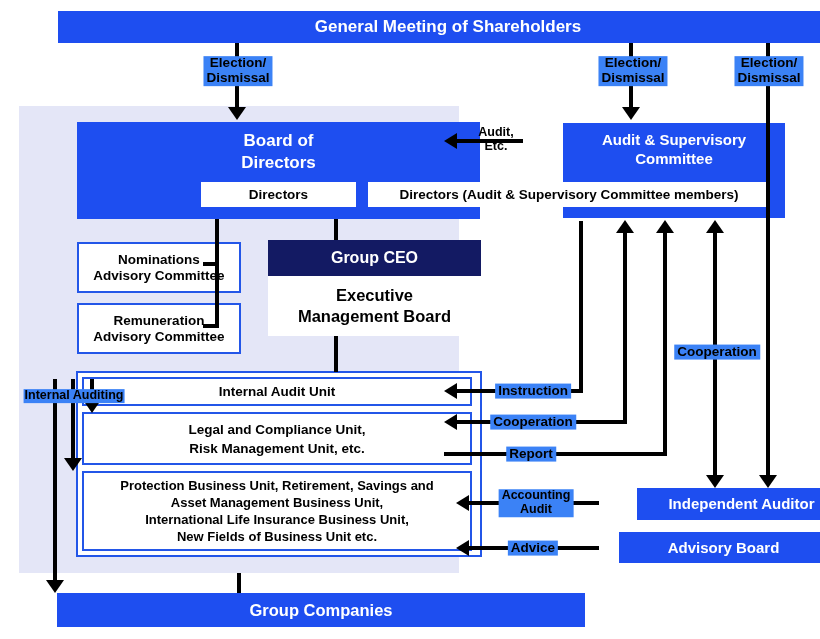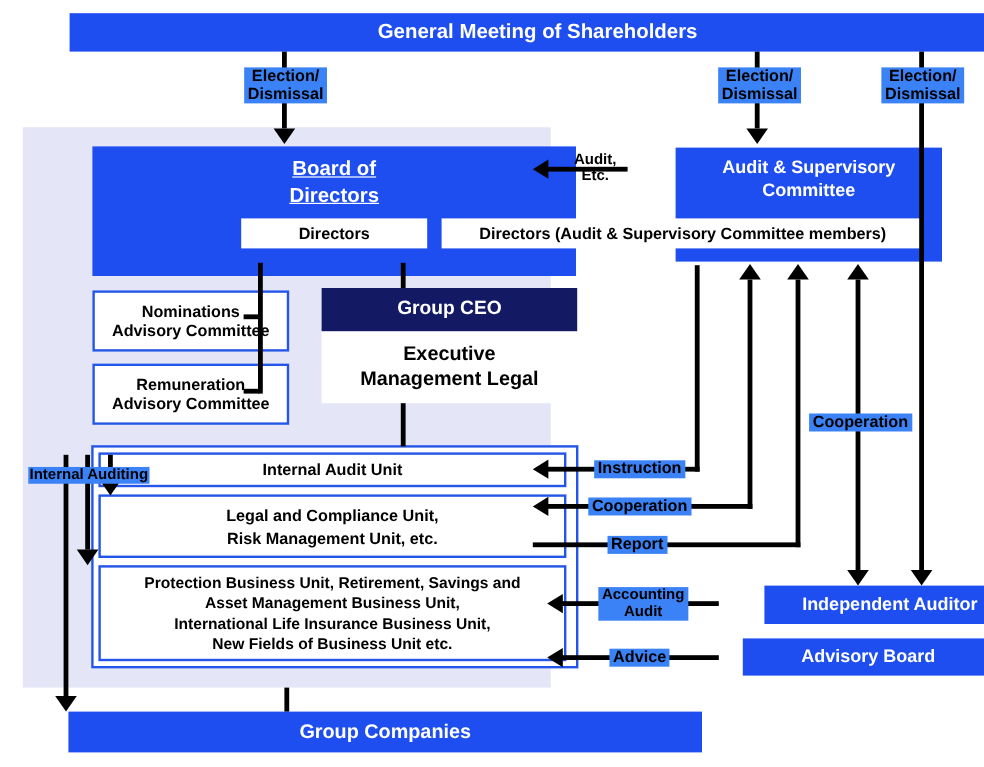--- a/index.html
+++ b/index.html
@@ -82,21 +82,21 @@
 
   <div class="abs line" style="left:467px; top:546px; width:132px; height:4px;"></div>
   <div class="arr arr-left" style="left:456px; top:540px;"></div>
 
   <div class="abs line" style="left:237px; top:573px; width:4px; height:20px;"></div>
 
   <div class="abs bluebox boxlayer" style="left:20px; top:11px; width:780px; height:32px; font-size:17px; line-height:32px;">
     <span>General Meeting of Shareholders</span>
   </div>
 
-  <div class="abs bluebox boxlayer" style="left:39px; top:122px; width:403px; height:108px;text-decoration:underline;">
+  <div class="abs bluebox boxlayer" style="left:39px; top:122px; width:403px; height:97px;">
     <div class="prel" style="padding-top:8px; font-size:17px; line-height:22px;">Board of
 Directors</div>
   </div>
 
   <div class="abs whitebox boxlayer" style="left:163px; top:182px; width:155px; height:25px; font-size:13.5px; line-height:25px; z-index:11;">
     <span>Directors</span>
   </div>
 
   <div class="abs whitebox boxlayer" style="left:330px; top:182px; width:402px; height:25px; font-size:13.5px; line-height:25px; z-index:11;">
     <span>Directors (Audit &amp; Supervisory Committee members)</span>
@@ -116,21 +116,21 @@
     <span class="prel">Remuneration
 Advisory Committee</span>
   </div>
 
   <div class="abs whitebox boxlayer" style="left:230px; top:240px; width:213px; height:96px;">
     <div style="background:var(--navy); color:#fff; height:36px; line-height:36px; font-size:16px;">
       <span>Group CEO</span>
     </div>
     <div class="flexc" style="height:60px; font-size:16.5px; line-height:21px;">
       <span class="prel">Executive
-Management Legal</span>
+Management Board</span>
     </div>
   </div>
 
   <div class="abs whitebox bordered boxlayer" style="left:38px; top:371px; width:406px; height:186px;"></div>
 
   <div class="abs whitebox bordered boxlayer" style="left:44px; top:377px; width:390px; height:29px; font-size:13.5px; line-height:25px; z-index:11;">
     <span>Internal Audit Unit</span>
   </div>
 
   <div class="abs whitebox bordered flexc boxlayer" style="left:44px; top:412px; width:390px; height:53px; font-size:13.5px; line-height:19px; z-index:11;">

